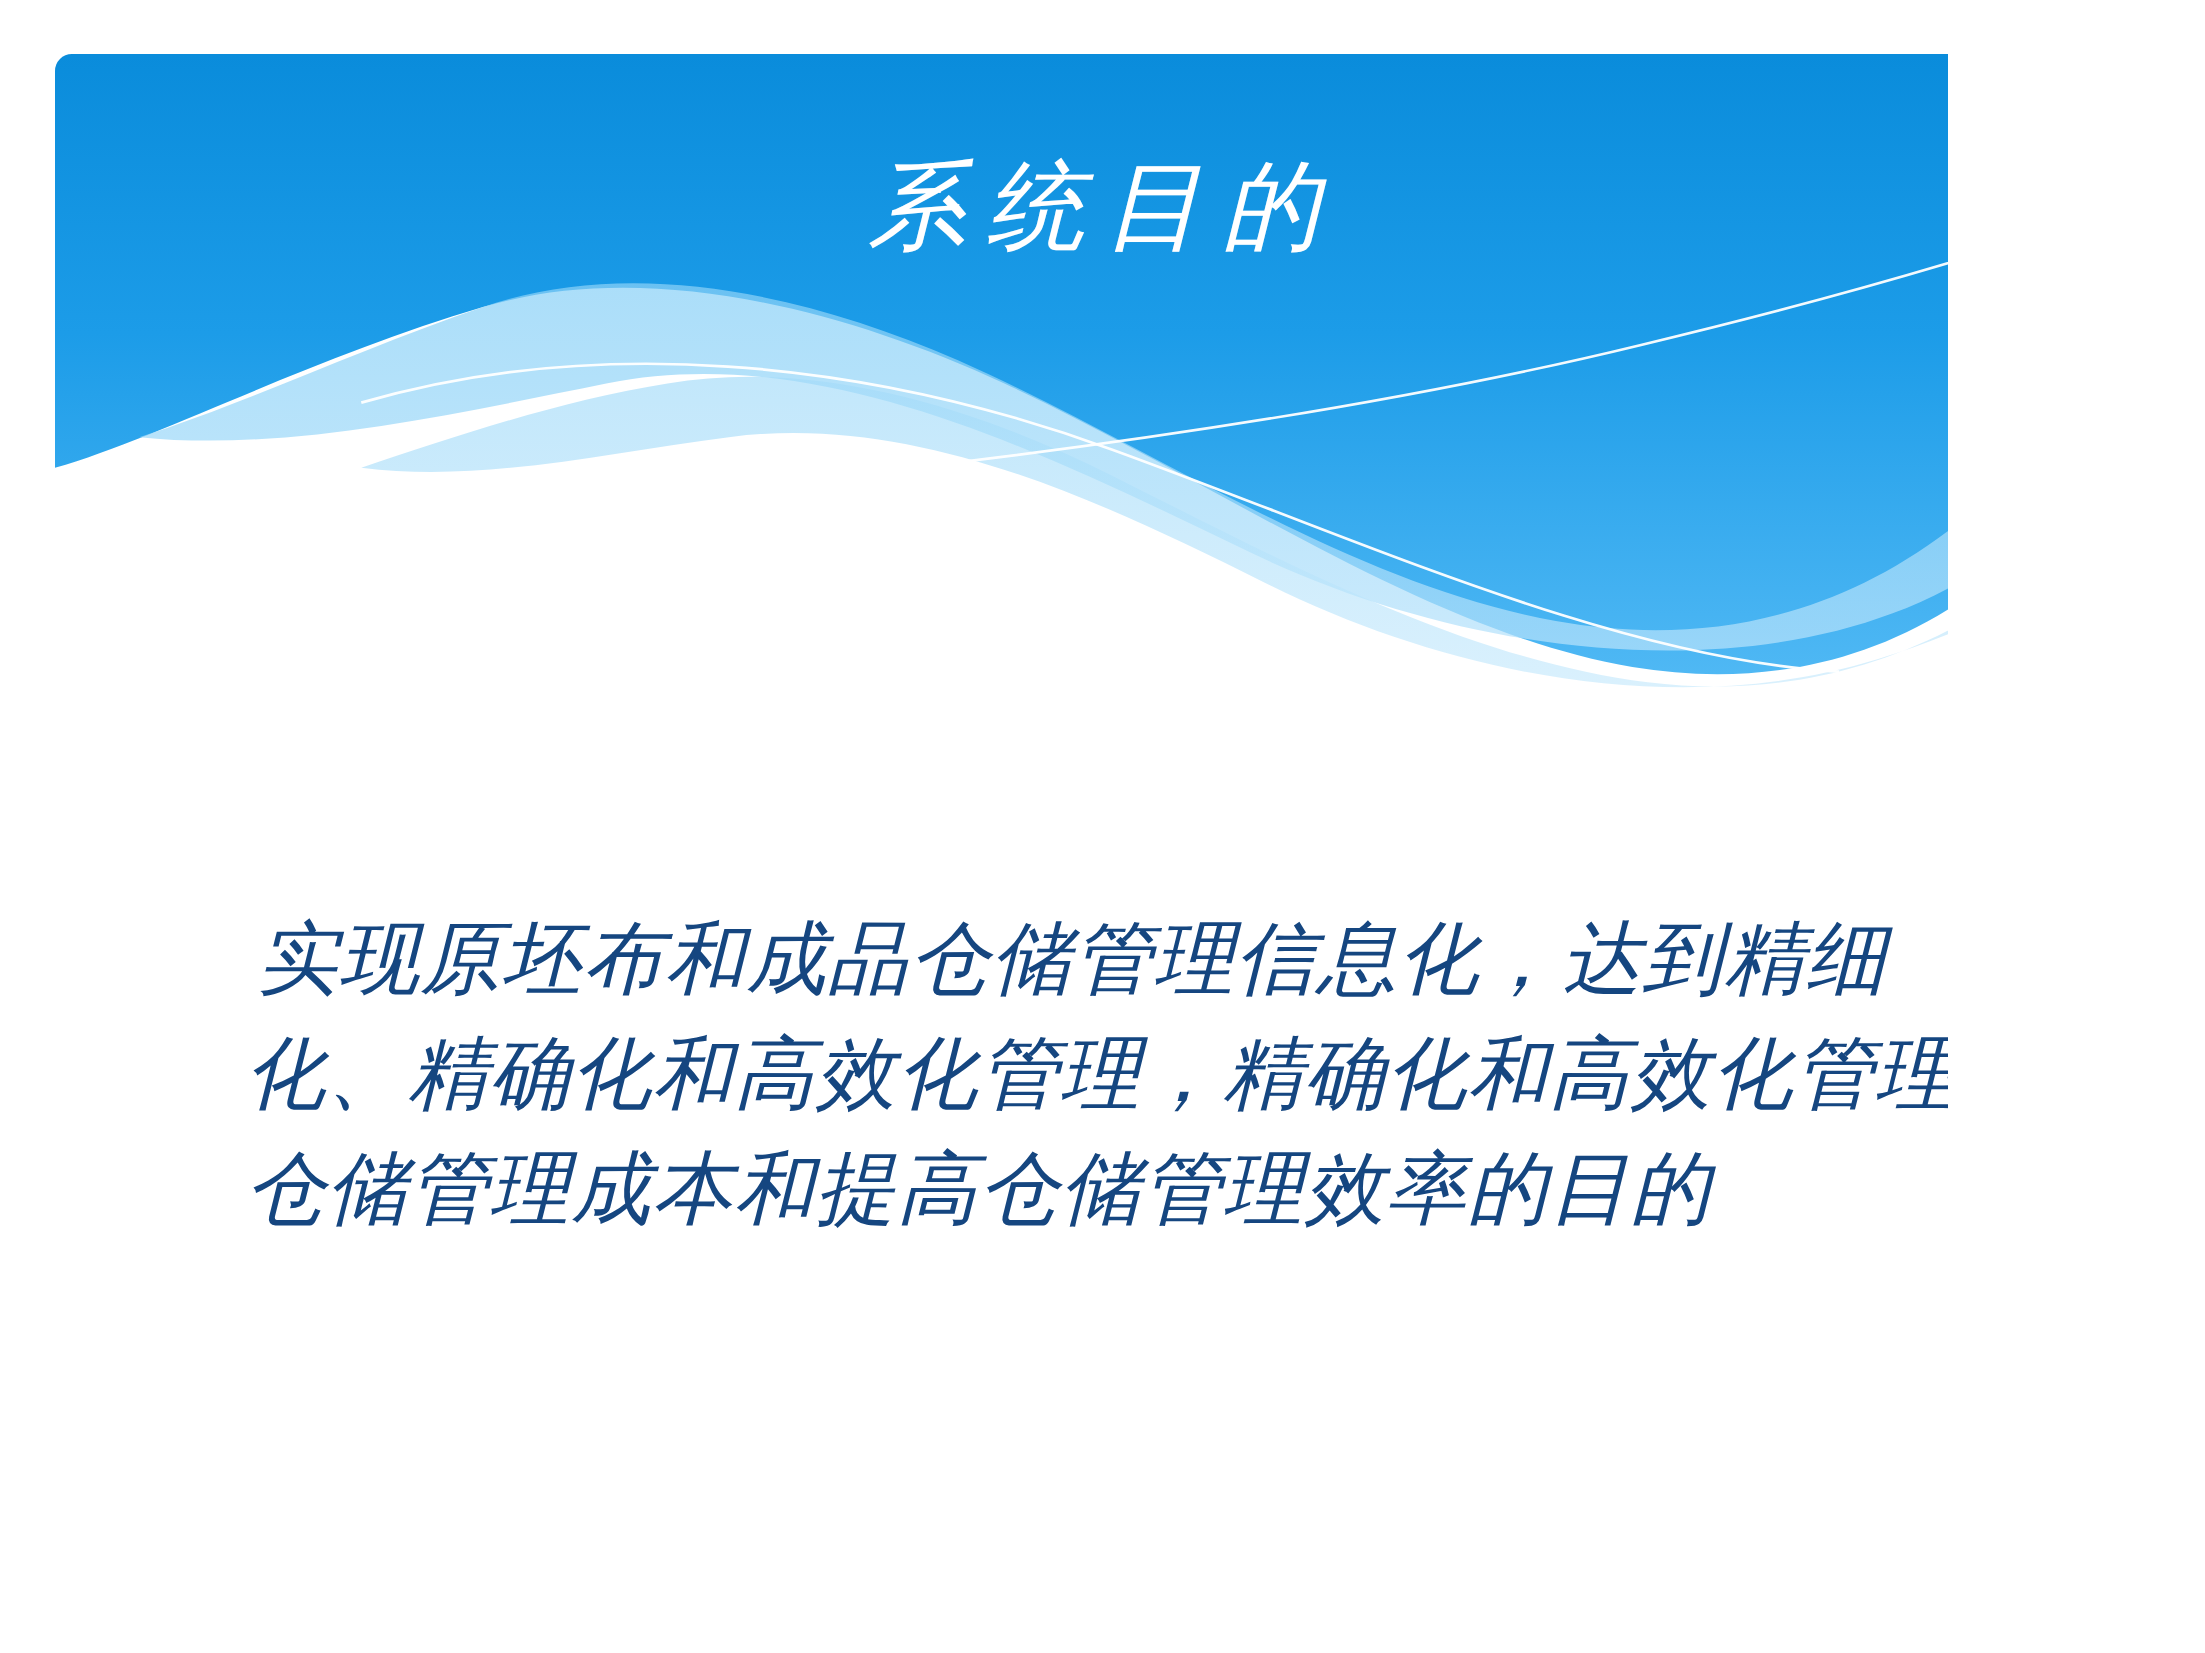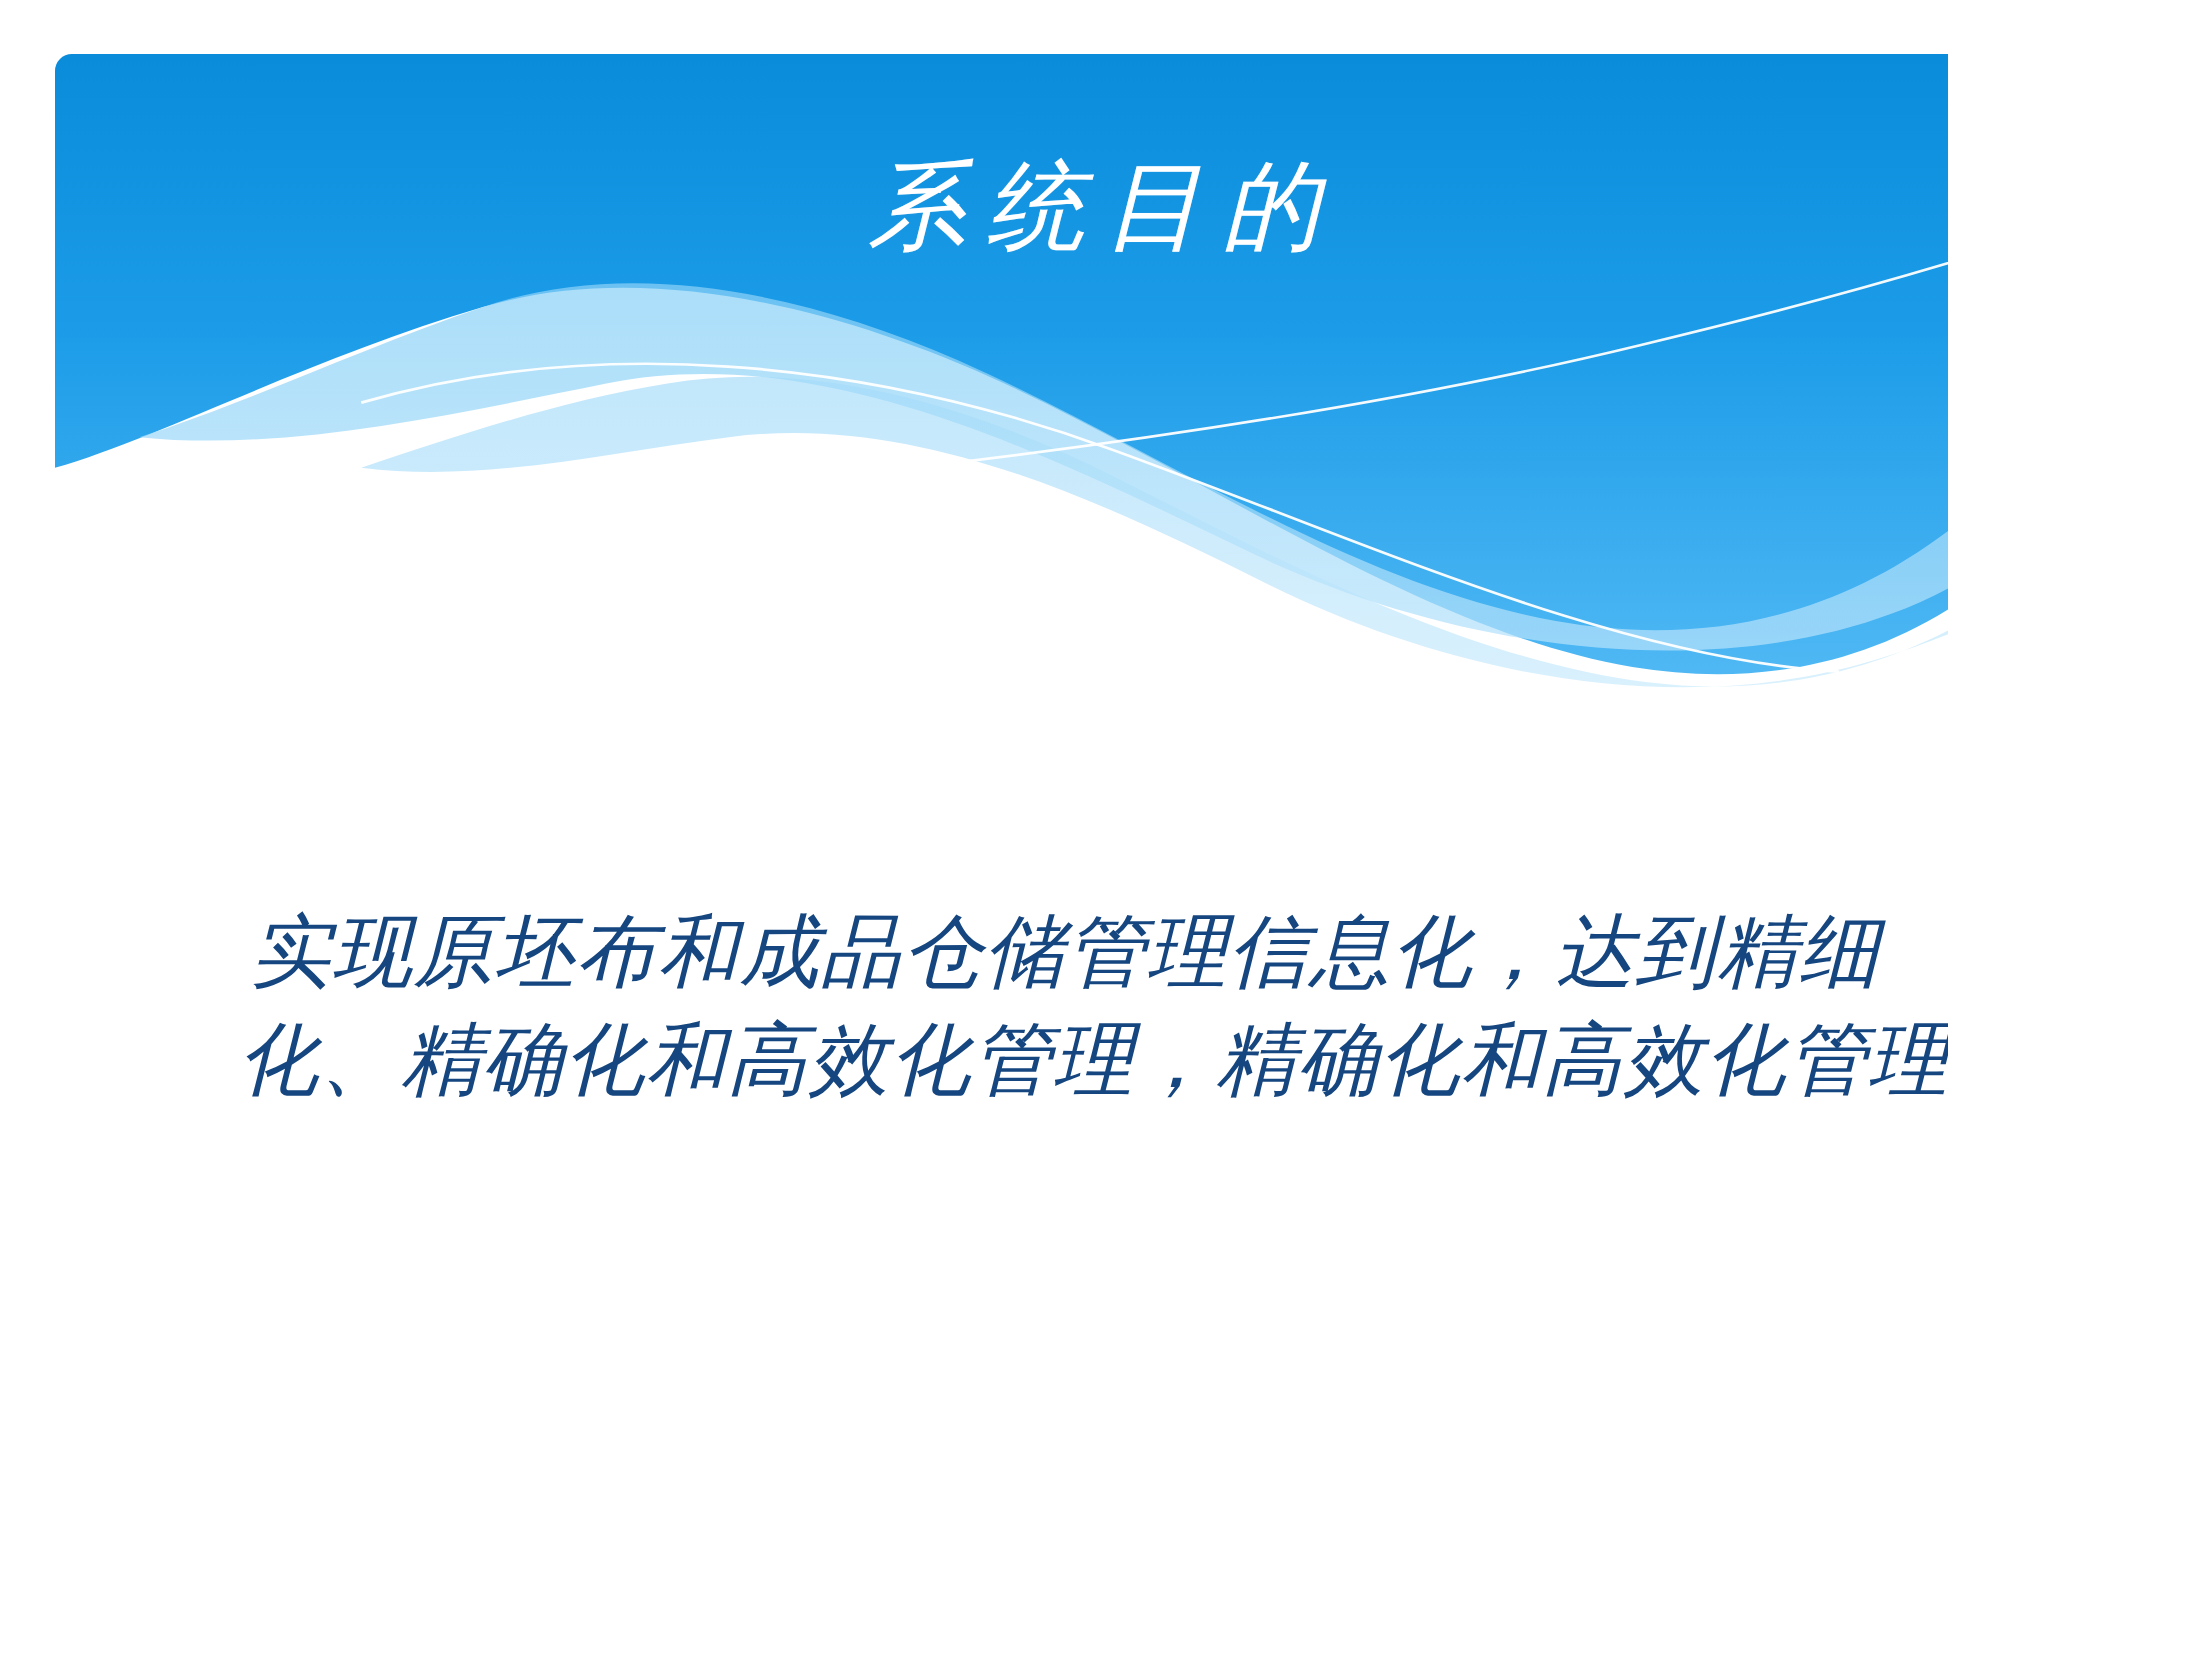--- a/index.html
+++ b/index.html
@@ -68,21 +68,21 @@
   }
   .body-line {
     color: #154680;
     font-family: "DejaVu Serif", "Liberation Serif", serif;
     font-size: 80px;
     font-style: italic;
     font-weight: 400;
     line-height: 100px;
     letter-spacing: 1.5px;
     white-space: pre;
-    margin: 8px;
+    margin: 15px;
   }
   .body-line.l1 { text-indent: 12.3px; }
 </style>
 </head>
 <body>
 
 <div id="slide">
 
   <div class="banner">
     <svg viewBox="0 0 2740 830" preserveAspectRatio="none" aria-hidden="true">
@@ -145,16 +145,17 @@
     </svg>
   </div>
 
   <div class="title-wrap">
     <span class="title-text">系统目的</span>
   </div>
 
   <div class="body-wrap">
     <p class="body-line l1">实现原坯布和成品仓储管理信息化，达到精细</p>
     <p class="body-line">化、精确化和高效化管理，精确化和高效化管理</p>
+    <p class="body-line">仓储管理成本和提高仓储管理效率的目的</p>
   </div>
 
 </div>
 
 
 </body></html>

